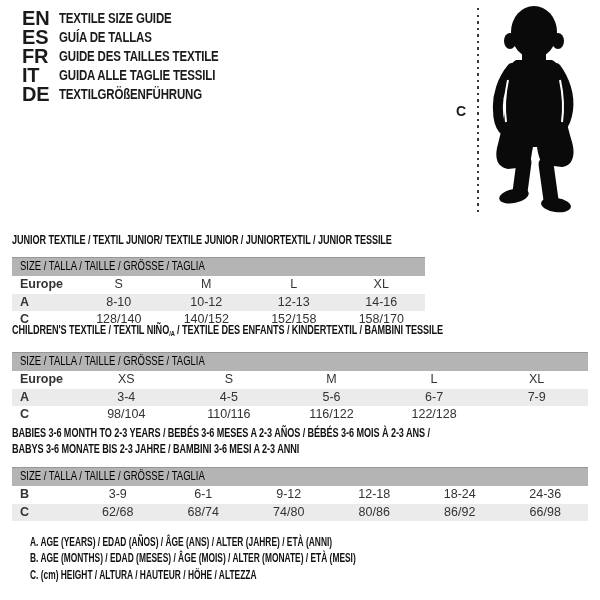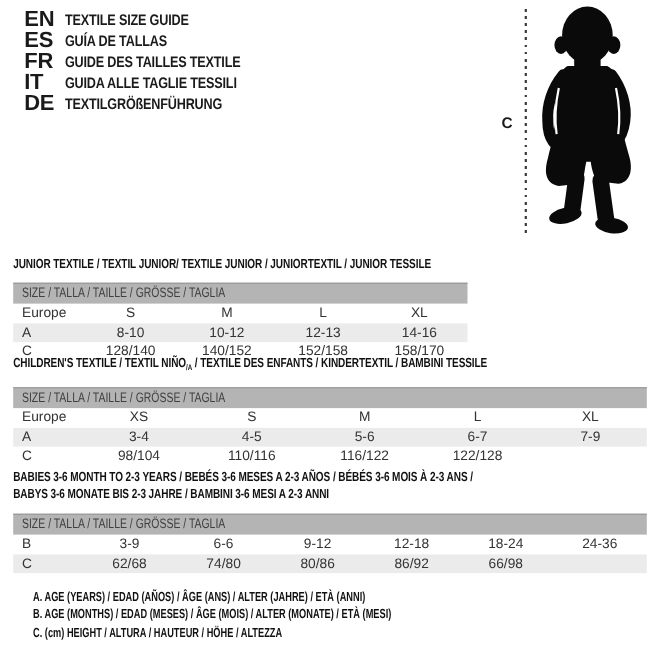--- a/index.html
+++ b/index.html
@@ -30,30 +30,30 @@
   .t-title {
     font-weight:bold; font-size:12px; line-height:16px; color:#111;
     transform:scaleX(0.76); transform-origin:0 0; white-space:nowrap; letter-spacing:-0.1px;
   }
   .t-title sub { font-size:0.62em; vertical-align:-0.3em; }
   .tbl-1 { margin-top:9px; }
   .tbl-2, .tbl-3 { margin-top:10px; }
   .size-bar {
     height:19px; box-sizing:border-box; padding-left:8px;
     background:var(--size-bar, #b4b4b4); border-top:1px solid #979797;
-    font-size:12.5px; line-height:17px; color:#404040;
+    font-size:12.5px; line-height:17px; color:#000000;
   }
   .size-bar-text { display:inline-block; transform:scaleX(0.76); transform-origin:0 50%; white-space:nowrap; }
   .trow {
     display:grid; grid-template-columns:63px repeat(var(--n,4),1fr);
     height:17.5px; line-height:17.5px; font-size:12.5px; color:#333;
   }
   .trow.shaded { background:var(--row-shaded, #ebebeb); }
   .tcell { text-align:center; overflow:hidden; }
-  .tcell.label { text-align:left; padding-left:8px; }
+  .tcell.label { text-align:left; padding-left:8px;font-weight:bold; }
 
   
   .footnotes { position:absolute; left:30px; top:534px; }
   .fnote {
     font-weight:bold; font-size:12px; line-height:16.4px; color:#111;
     transform:scaleX(0.70); transform-origin:0 0; white-space:nowrap;
   }
 </style>
 </head>
 <body>
@@ -173,29 +173,30 @@
     <div class="t-title">BABIES 3-6 MONTH TO 2-3 YEARS / BEBÉS 3-6 MESES A 2-3 AÑOS / BÉBÉS 3-6 MOIS À 2-3 ANS /</div>
     <div class="t-title">BABYS 3-6 MONATE BIS 2-3 JAHRE / BAMBINI 3-6 MESI A 2-3 ANNI</div>
     <div class="tbl tbl-3">
       <div class="size-bar">
         <span class="size-bar-text">SIZE / TALLA / TAILLE / GRÖSSE / TAGLIA</span>
       </div>
       <div class="rows" style="--n:6">
           <div class="trow">
             <div class="tcell label">B</div>
             <div class="tcell">3-9</div>
-            <div class="tcell">6-6</div>
+            <div class="tcell">6-1</div>
             <div class="tcell">9-12</div>
             <div class="tcell">12-18</div>
             <div class="tcell">18-24</div>
             <div class="tcell">24-36</div>
           </div>
           <div class="trow shaded">
             <div class="tcell label">C</div>
             <div class="tcell">62/68</div>
+            <div class="tcell">68/74</div>
             <div class="tcell">74/80</div>
             <div class="tcell">80/86</div>
             <div class="tcell">86/92</div>
             <div class="tcell">66/98</div>
           </div>
         </div>
     </div>
   </div>
 
   <div class="footnotes">

